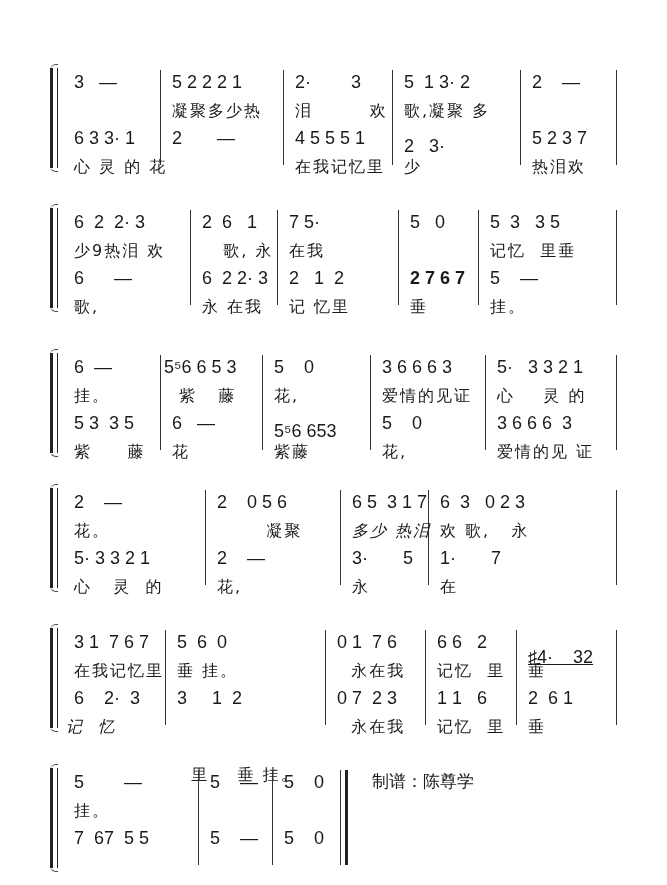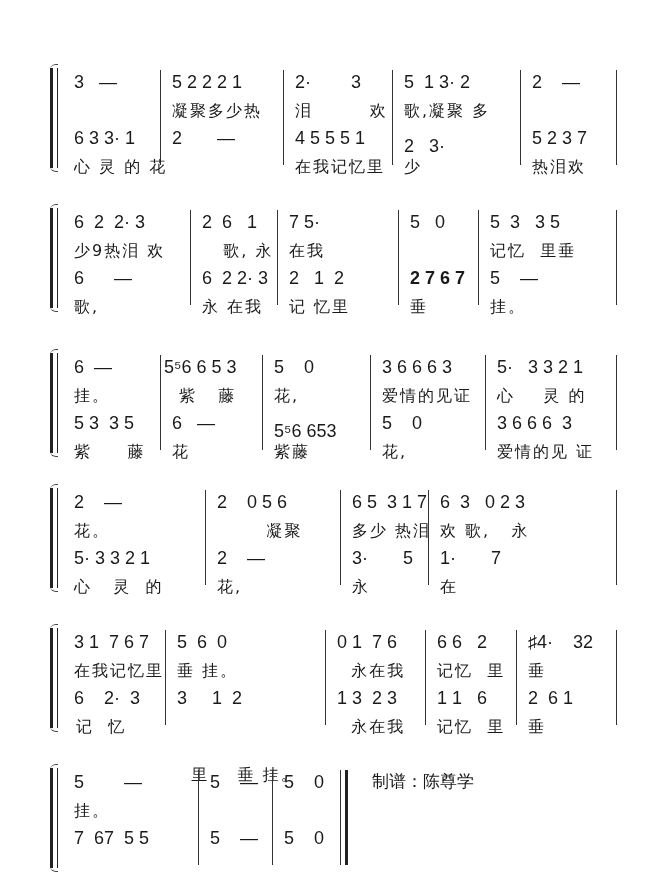--- a/index.html
+++ b/index.html
@@ -108,21 +108,21 @@
       <div class="barline" style="left: 205px; top: 10px; height: 95px;"></div>
       <div class="barline" style="left: 340px; top: 10px; height: 95px;"></div>
       <div class="barline" style="left: 428px; top: 10px; height: 95px;"></div>
       <div class="barline" style="left: 616px; top: 10px; height: 95px;"></div>
       <span class="n" style="left: 74px; top: 12px;">2    —</span>
       <span class="n" style="left: 217px; top: 12px;">2    0 5 6</span>
       <span class="n" style="left: 352px; top: 12px;">6 5  3 1 7</span>
       <span class="n" style="left: 440px; top: 12px;">6  3   0 2 3</span>
       <span class="l" style="left: 74px; top: 42px;">花。</span>
       <span class="l" style="left: 217px; top: 42px;">       凝聚</span>
-      <span class="l" style="left: 352px; top: 42px;">多少 热泪</span>
+      <span class="l" style="left: 352px; top: 42px; font-style: italic;">多少 热泪</span>
       <span class="l" style="left: 440px; top: 42px;">欢 歌,   永</span>
       <span class="n" style="left: 74px; top: 68px;">5· 3 3 2 1</span>
       <span class="n" style="left: 217px; top: 68px;">2    —</span>
       <span class="n" style="left: 352px; top: 68px;">3·       5</span>
       <span class="n" style="left: 440px; top: 68px;">1·       7</span>
       <span class="l" style="left: 74px; top: 98px;">心   灵  的</span>
       <span class="l" style="left: 217px; top: 98px;">花,</span>
       <span class="l" style="left: 352px; top: 98px;">永</span>
       <span class="l" style="left: 440px; top: 98px;">在</span>
     </div>
@@ -130,32 +130,32 @@
       <div class="bracket" style="top: 8px; height: 100px;"></div>
       <div class="barline" style="left: 165px; top: 10px; height: 95px;"></div>
       <div class="barline" style="left: 325px; top: 10px; height: 95px;"></div>
       <div class="barline" style="left: 425px; top: 10px; height: 95px;"></div>
       <div class="barline" style="left: 516px; top: 10px; height: 95px;"></div>
       <div class="barline" style="left: 616px; top: 10px; height: 95px;"></div>
       <span class="n" style="left: 74px; top: 12px;">3 1  7 6 7</span>
       <span class="n" style="left: 177px; top: 12px;">5  6  0</span>
       <span class="n" style="left: 337px; top: 12px;">0 1  7 6</span>
       <span class="n" style="left: 437px; top: 12px;">6 6   2</span>
-      <span class="n" style="left: 528px; top: 12px;">♯4·    32</span>
+      <span class="n" style="left: 528px; top: 27px; text-decoration: underline;">♯4·    32</span>
       <span class="l" style="left: 74px; top: 42px;">在我记忆里</span>
       <span class="l" style="left: 177px; top: 42px;">垂 挂。</span>
       <span class="l" style="left: 337px; top: 42px;">  永在我</span>
       <span class="l" style="left: 437px; top: 42px;">记忆  里</span>
       <span class="l" style="left: 528px; top: 42px;">垂</span>
       <span class="n" style="left: 74px; top: 68px;">6    2·  3</span>
       <span class="n" style="left: 177px; top: 68px;">3     1  2</span>
-      <span class="n" style="left: 337px; top: 68px;">1 3  2 3</span>
+      <span class="n" style="left: 337px; top: 68px;">0 7  2 3</span>
       <span class="n" style="left: 437px; top: 68px;">1 1   6</span>
       <span class="n" style="left: 528px; top: 68px;">2  6 1</span>
-      <span class="l" style="left: 76px; top: 98px;">记  忆</span>
+      <span class="l" style="left: 66px; top: 98px; font-style: italic;">记  忆</span>
       <span class="l" style="left: 177px; top: 98px; margin-top: 48px;">  里    垂 挂。</span>
       <span class="l" style="left: 337px; top: 98px;">  永在我</span>
       <span class="l" style="left: 437px; top: 98px;">记忆  里</span>
       <span class="l" style="left: 528px; top: 98px;">垂</span>
     </div>
     <div class="system" style="top: 760px;">
       <div class="bracket" style="top: 8px; height: 100px;"></div>
       <div class="barline" style="left: 198px; top: 10px; height: 95px;"></div>
       <div class="barline" style="left: 272px; top: 10px; height: 95px;"></div>
       <div class="barline double" style="left: 340px; top: 10px; height: 95px;"></div>

